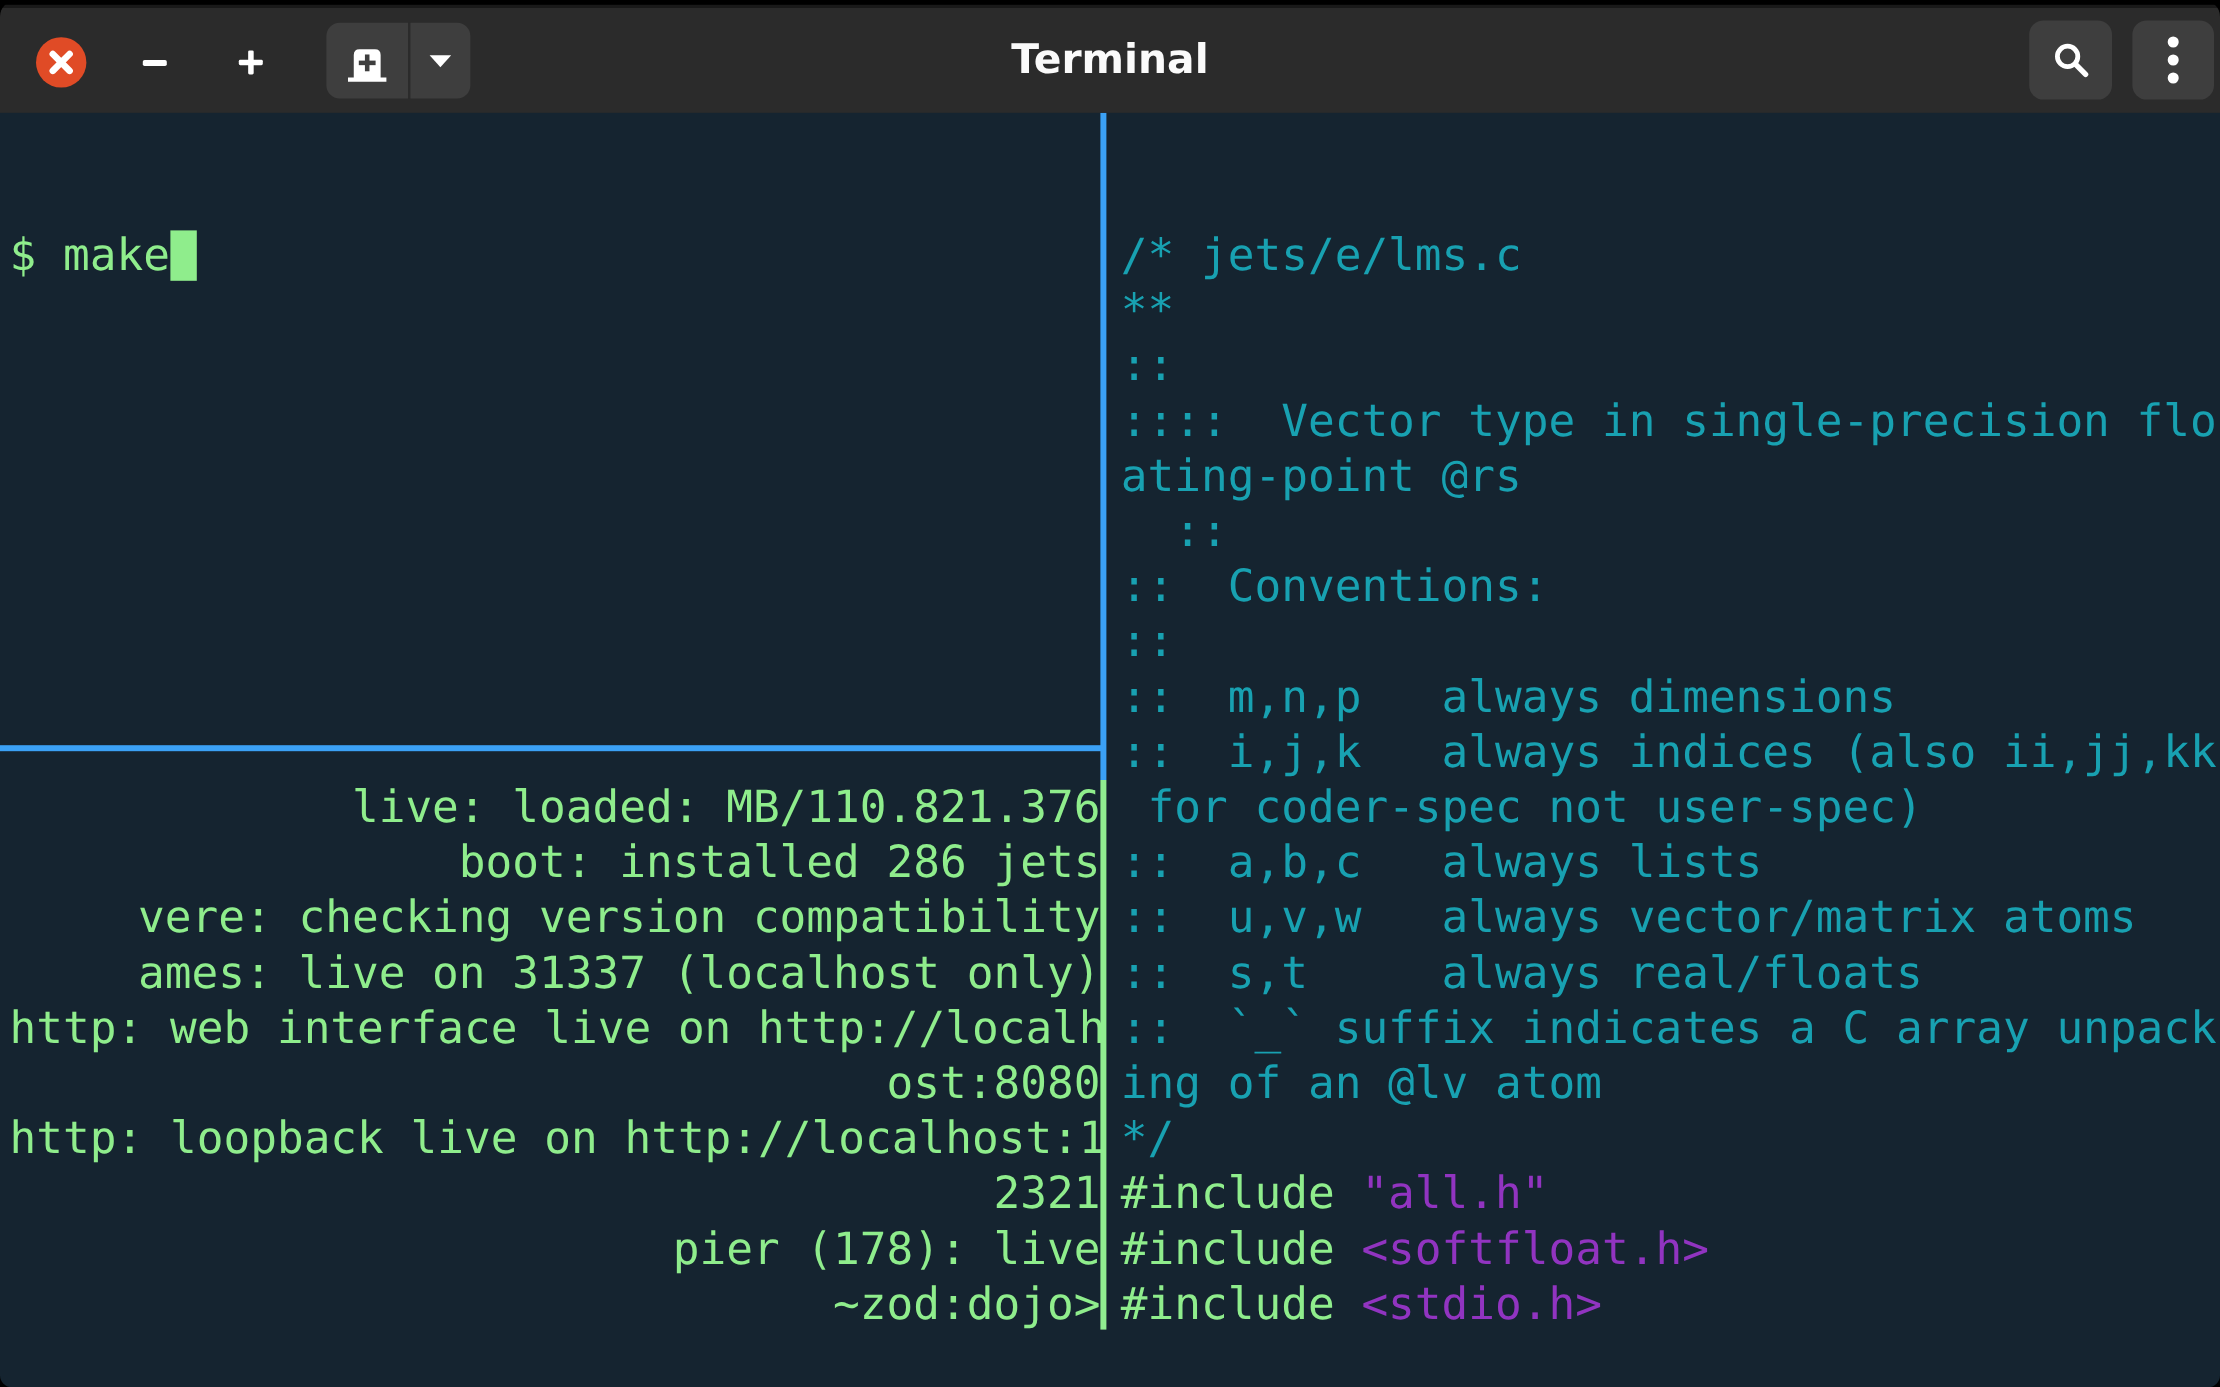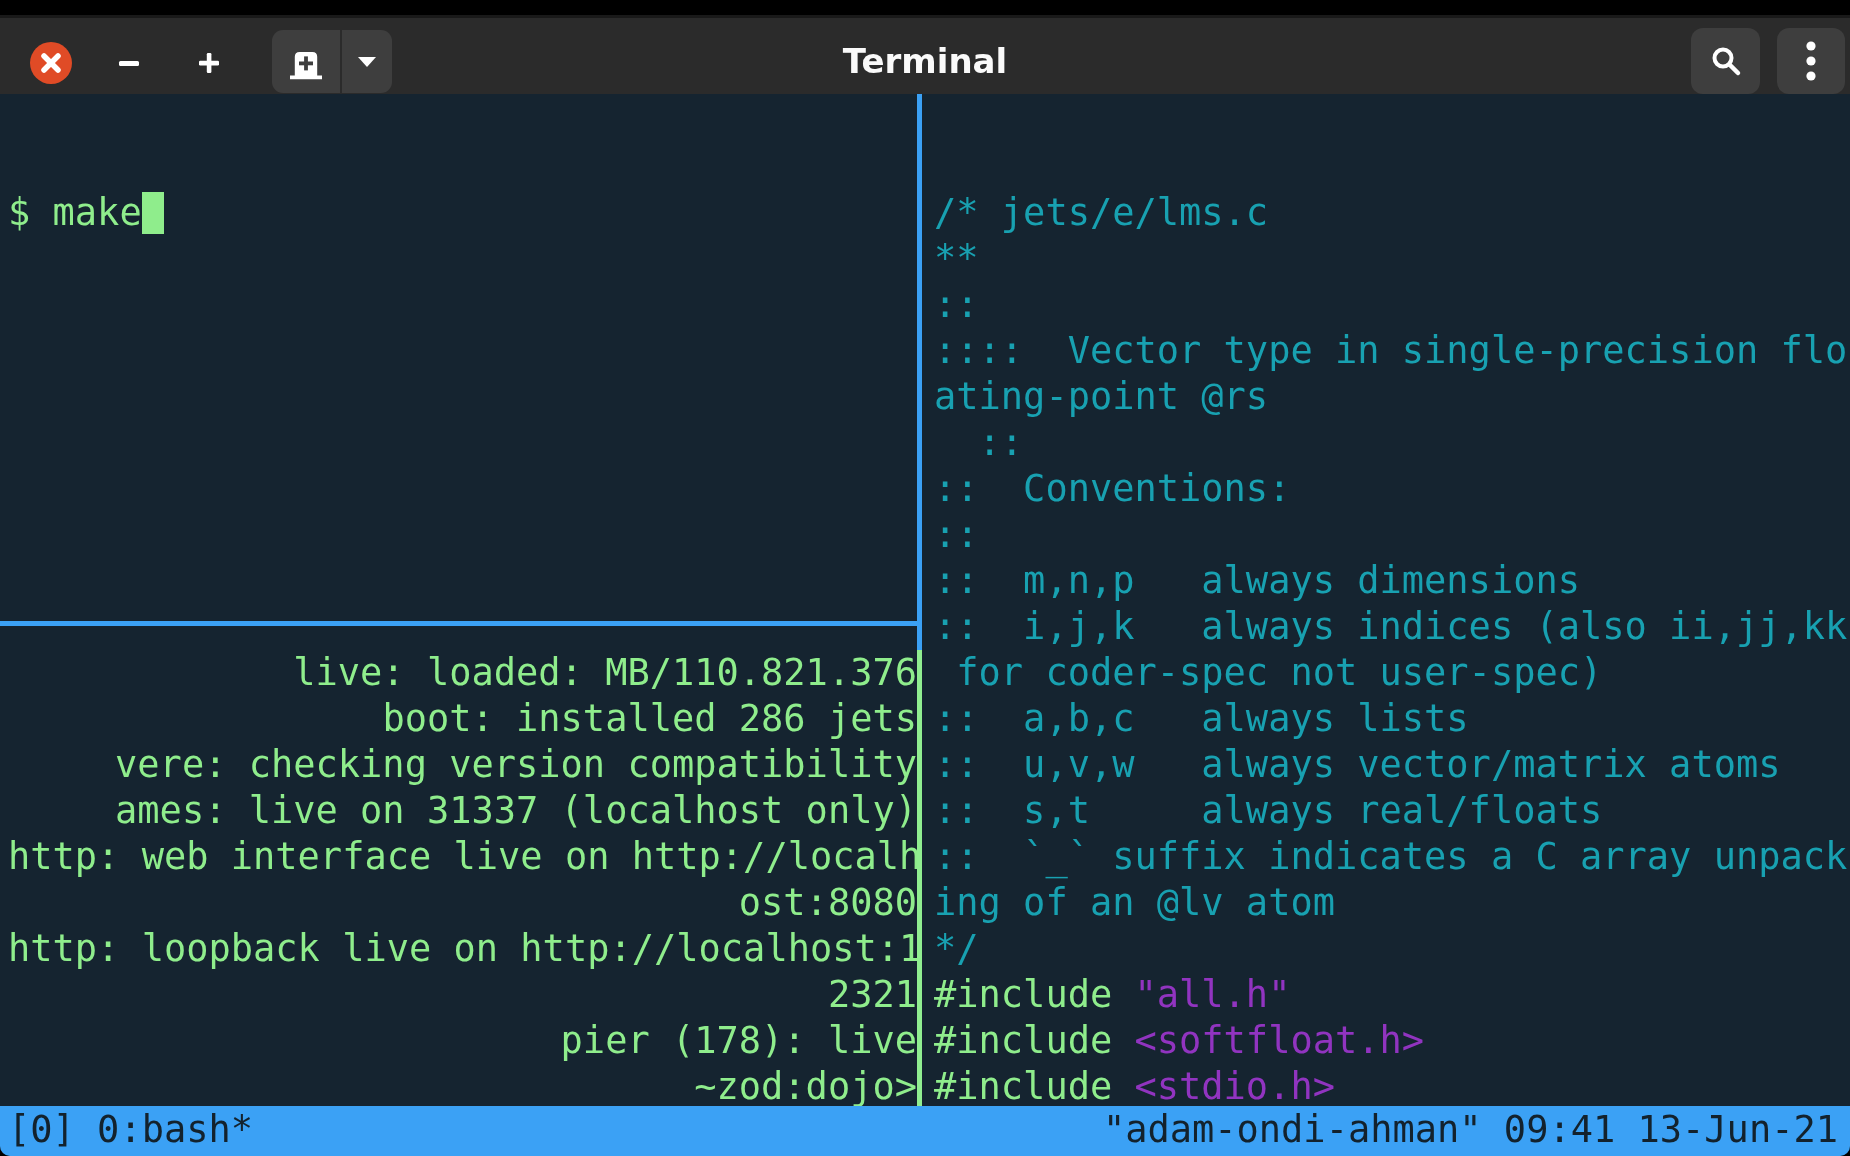--- a/index.html
+++ b/index.html
@@ -14,21 +14,21 @@
     --statusline-green:#90ee90;
     --dark-text:#13222d;
   }
   *{margin:0;padding:0;box-sizing:border-box;}
   html,body{width:1850px;height:1156px;background:#000;overflow:hidden;}
   .screen{position:relative;width:1850px;height:1156px;background:#000;}
   .window{position:absolute;inset:0;border-radius:14px 14px 10px 10px;overflow:hidden;}
 
   
   .titlebar{
-    position:absolute;top:15px;left:0;right:0;height:94px;
+    position:absolute;top:4px;left:0;right:0;height:94px;
     background:linear-gradient(#191919 0 3px,var(--titlebar-bg) 3px);
     border-bottom:3px solid #1b1b1b;
     font-family:"DejaVu Sans",sans-serif;
   }
   .title{
     position:absolute;left:0;right:0;top:0;height:94px;line-height:92px;
     text-align:center;color:#fafafa;font-size:34px;font-weight:bold;
   }
   .tb-btn{position:absolute;display:flex;align-items:center;justify-content:center;cursor:default;}
   .close-btn{left:30px;top:27px;width:42px;height:42px;border-radius:50%;background:var(--close-red);}
@@ -147,20 +147,16 @@
         <div><div class="trow"><span class="c-teal">/* jets/e/lms.c</span></div><div class="trow"><span class="c-teal">**</span></div><div class="trow"><span class="c-teal">::</span></div><div class="trow"><span class="c-teal">::::  Vector type in single-precision flo</span></div><div class="trow"><span class="c-teal">ating-point @rs</span></div><div class="trow"><span class="c-teal">  ::</span></div><div class="trow"><span class="c-teal">::  Conventions:</span></div><div class="trow"><span class="c-teal">::</span></div><div class="trow"><span class="c-teal">::  m,n,p   always dimensions</span></div><div class="trow"><span class="c-teal">::  i,j,k   always indices (also ii,jj,kk</span></div><div class="trow"><span class="c-teal"> for coder-spec not user-spec)</span></div><div class="trow"><span class="c-teal">::  a,b,c   always lists</span></div><div class="trow"><span class="c-teal">::  u,v,w   always vector/matrix atoms</span></div><div class="trow"><span class="c-teal">::  s,t     always real/floats</span></div><div class="trow"><span class="c-teal">::  `_` suffix indicates a C array unpack</span></div><div class="trow"><span class="c-teal">ing of an @lv atom</span></div><div class="trow"><span class="c-teal">*/</span></div><div class="trow"><span class="c-green">#include </span><span class="c-purple">"all.h"</span></div><div class="trow"><span class="c-green">#include </span><span class="c-purple">&lt;softfloat.h&gt;</span></div><div class="trow"><span class="c-green">#include </span><span class="c-purple">&lt;stdio.h&gt;</span></div></div>
         
       </div>
 
       
       <div class="hdivider"></div>
       <div class="vdivider-blue"></div>
       <div class="vdivider-green"></div>
 
       
-      <div class="statusbar">
-        <span>[0] 0:bash*</span>
-        <span>"adam-ondi-ahman" 09:41 13-Jun-21</span>
-      </div>
     </div>
 
   </div>
 </div>
 
 </body></html>

